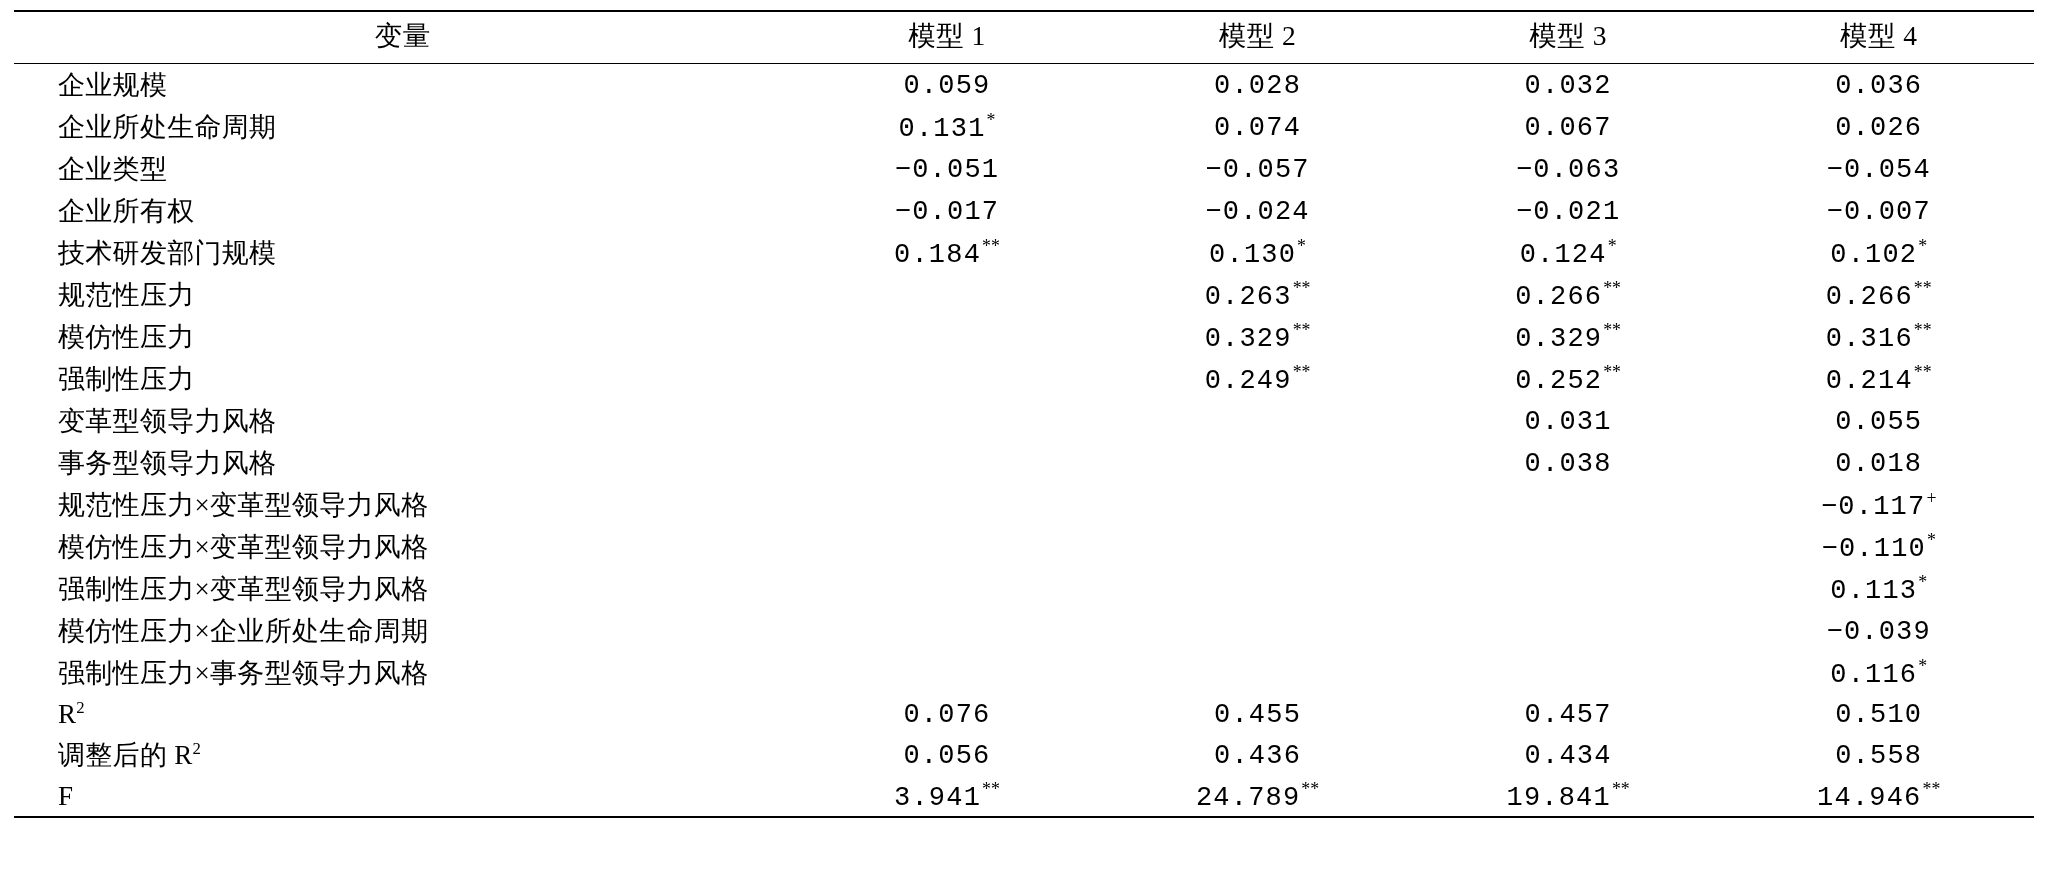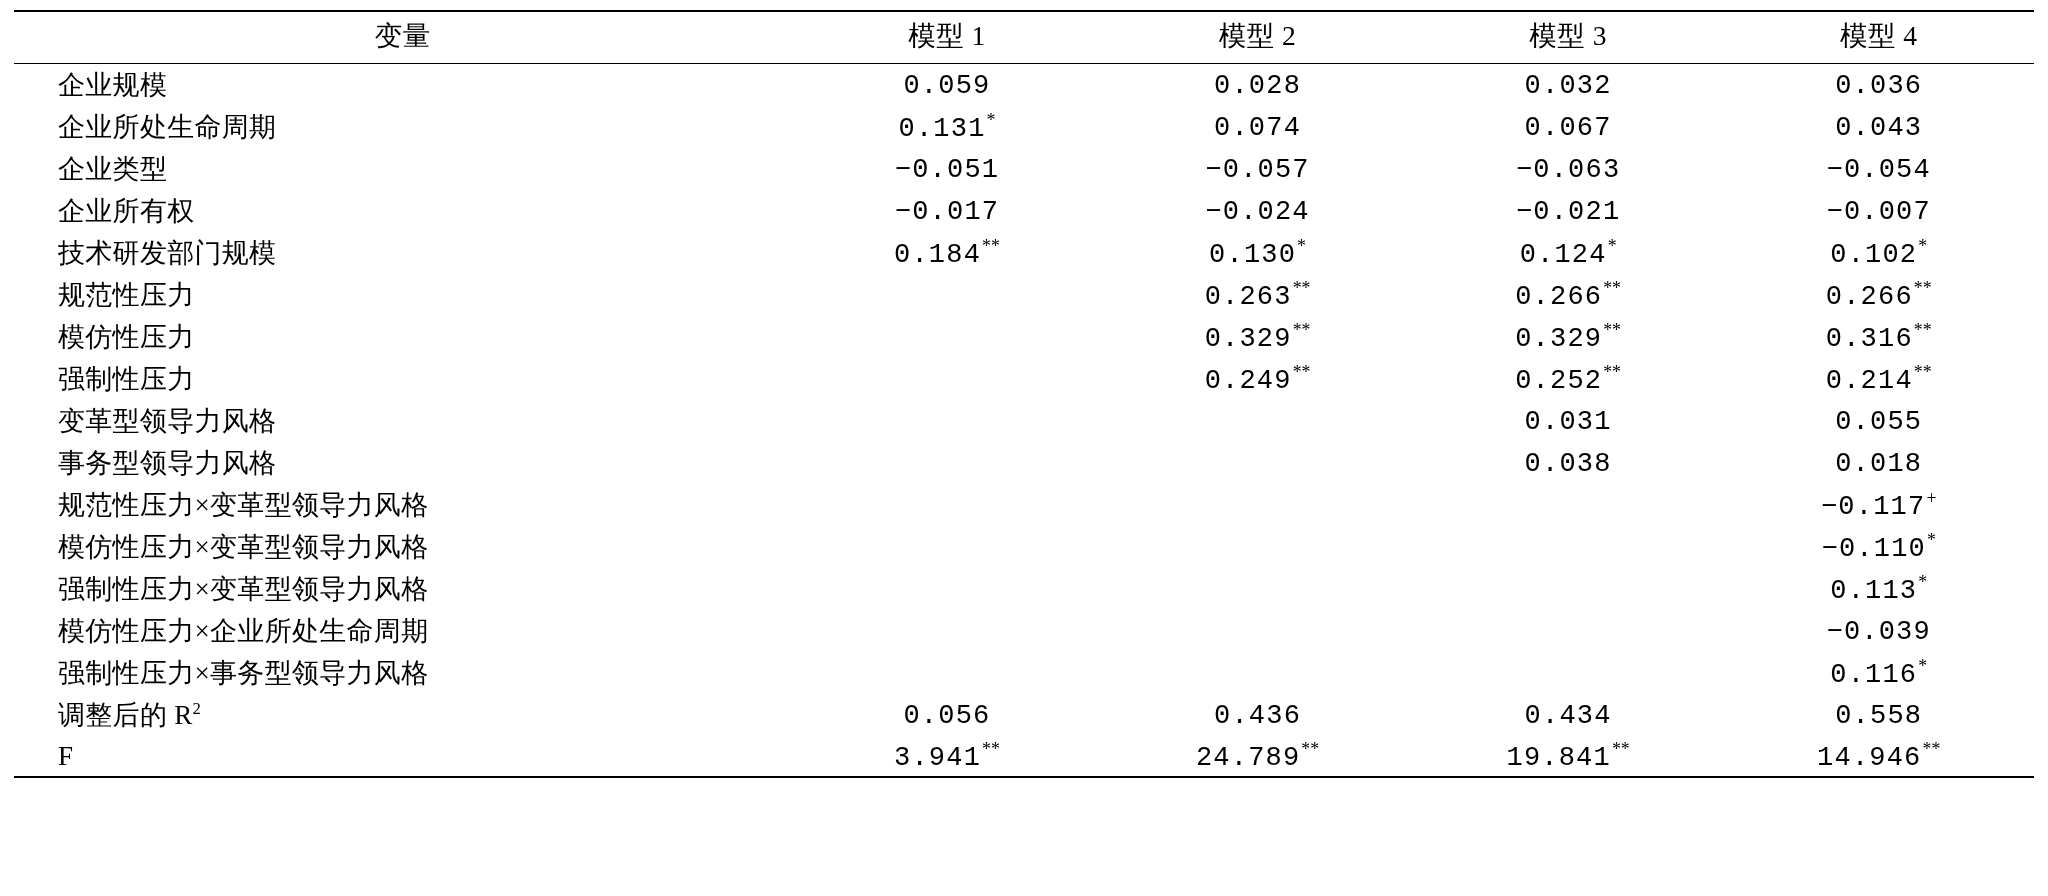--- a/index.html
+++ b/index.html
@@ -130,21 +130,21 @@
           <td class="num-cell"><span class="val">0.059</span></td>
           <td class="num-cell"><span class="val">0.028</span></td>
           <td class="num-cell"><span class="val">0.032</span></td>
           <td class="num-cell"><span class="val">0.036</span></td>
         </tr>
         <tr>
           <td class="var-cell">企业所处生命周期</td>
           <td class="num-cell"><span class="val">0.131</span><sup class="star">*</sup></td>
           <td class="num-cell"><span class="val">0.074</span></td>
           <td class="num-cell"><span class="val">0.067</span></td>
-          <td class="num-cell"><span class="val">0.043</span></td>
+          <td class="num-cell"><span class="val">0.026</span></td>
         </tr>
         <tr>
           <td class="var-cell">企业类型</td>
           <td class="num-cell"><span class="val">−0.051</span></td>
           <td class="num-cell"><span class="val">−0.057</span></td>
           <td class="num-cell"><span class="val">−0.063</span></td>
           <td class="num-cell"><span class="val">−0.054</span></td>
         </tr>
         <tr>
           <td class="var-cell">企业所有权</td>
@@ -222,20 +222,27 @@
           <td class="num-cell"></td>
           <td class="num-cell"></td>
           <td class="num-cell"><span class="val">−0.039</span></td>
         </tr>
         <tr>
           <td class="var-cell">强制性压力×事务型领导力风格</td>
           <td class="num-cell"></td>
           <td class="num-cell"></td>
           <td class="num-cell"></td>
           <td class="num-cell"><span class="val">0.116</span><sup class="star">*</sup></td>
+        </tr>
+        <tr>
+          <td class="var-cell">R<sup class="sq">2</sup></td>
+          <td class="num-cell"><span class="val">0.076</span></td>
+          <td class="num-cell"><span class="val">0.455</span></td>
+          <td class="num-cell"><span class="val">0.457</span></td>
+          <td class="num-cell"><span class="val">0.510</span></td>
         </tr>
         <tr>
           <td class="var-cell">调整后的 R<sup class="sq">2</sup></td>
           <td class="num-cell"><span class="val">0.056</span></td>
           <td class="num-cell"><span class="val">0.436</span></td>
           <td class="num-cell"><span class="val">0.434</span></td>
           <td class="num-cell"><span class="val">0.558</span></td>
         </tr>
         <tr>
           <td class="var-cell">F</td>

